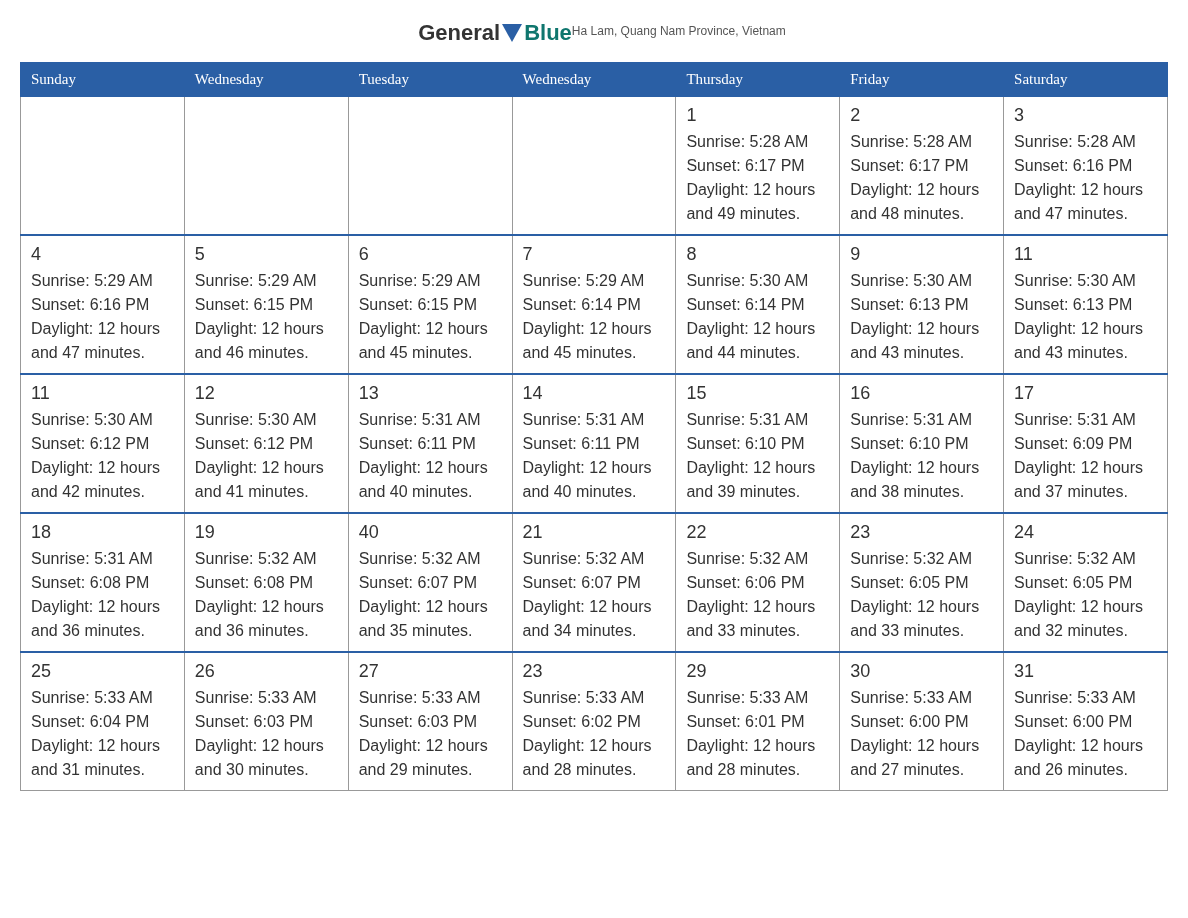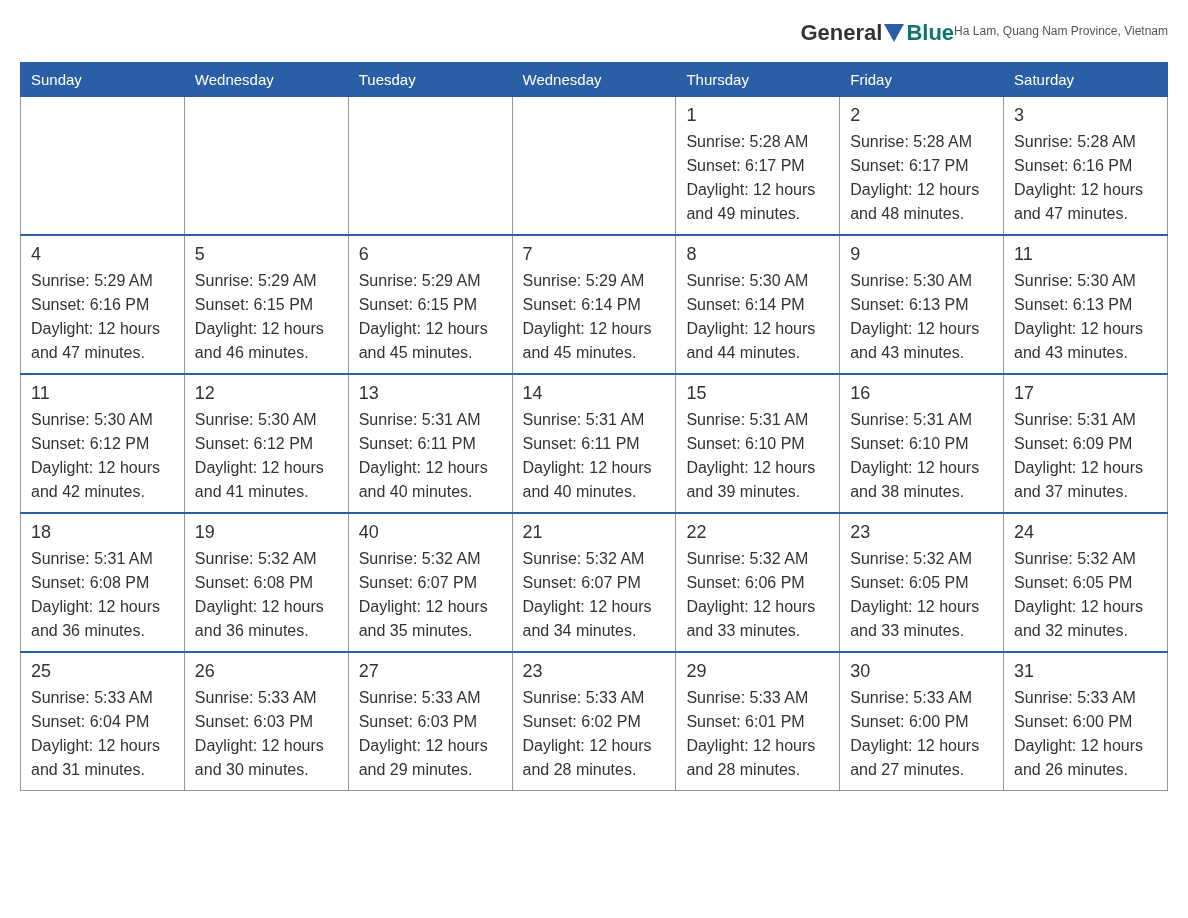--- a/index.html
+++ b/index.html
@@ -6,21 +6,21 @@
     body {
       font-family: Arial, Helvetica, sans-serif;
       background: #fff;
       padding: 20px;
       width: 1188px;
       min-height: 918px;
     }
     .header {
       display: flex;
       align-items: flex-start;
-      justify-content: flex-end;
+      justify-content: center;
       margin-bottom: 16px;
       margin-left: 16px;
     }
     .logo {
       display: flex;
       flex-direction: column;
       align-items: flex-start;
     }
     .logo-text {
       display: flex;
@@ -61,20 +61,21 @@
       border: 1px solid #999;
     }
     .calendar th {
       background-color: #2a5fa5;
       color: #fff;
       padding: 8px 10px;
       font-size: 15px;
       font-weight: normal;
       text-align: left;
       border: 1px solid #2a5fa5;
+      font-family: Liberation Serif, serif;
     }
     .calendar td {
       border: 1px solid #999;
       vertical-align: top;
       padding: 8px 10px;
       width: calc(100% / 7);
       min-height: 110px;
       font-size: 13px;
       color: #333;
     }

